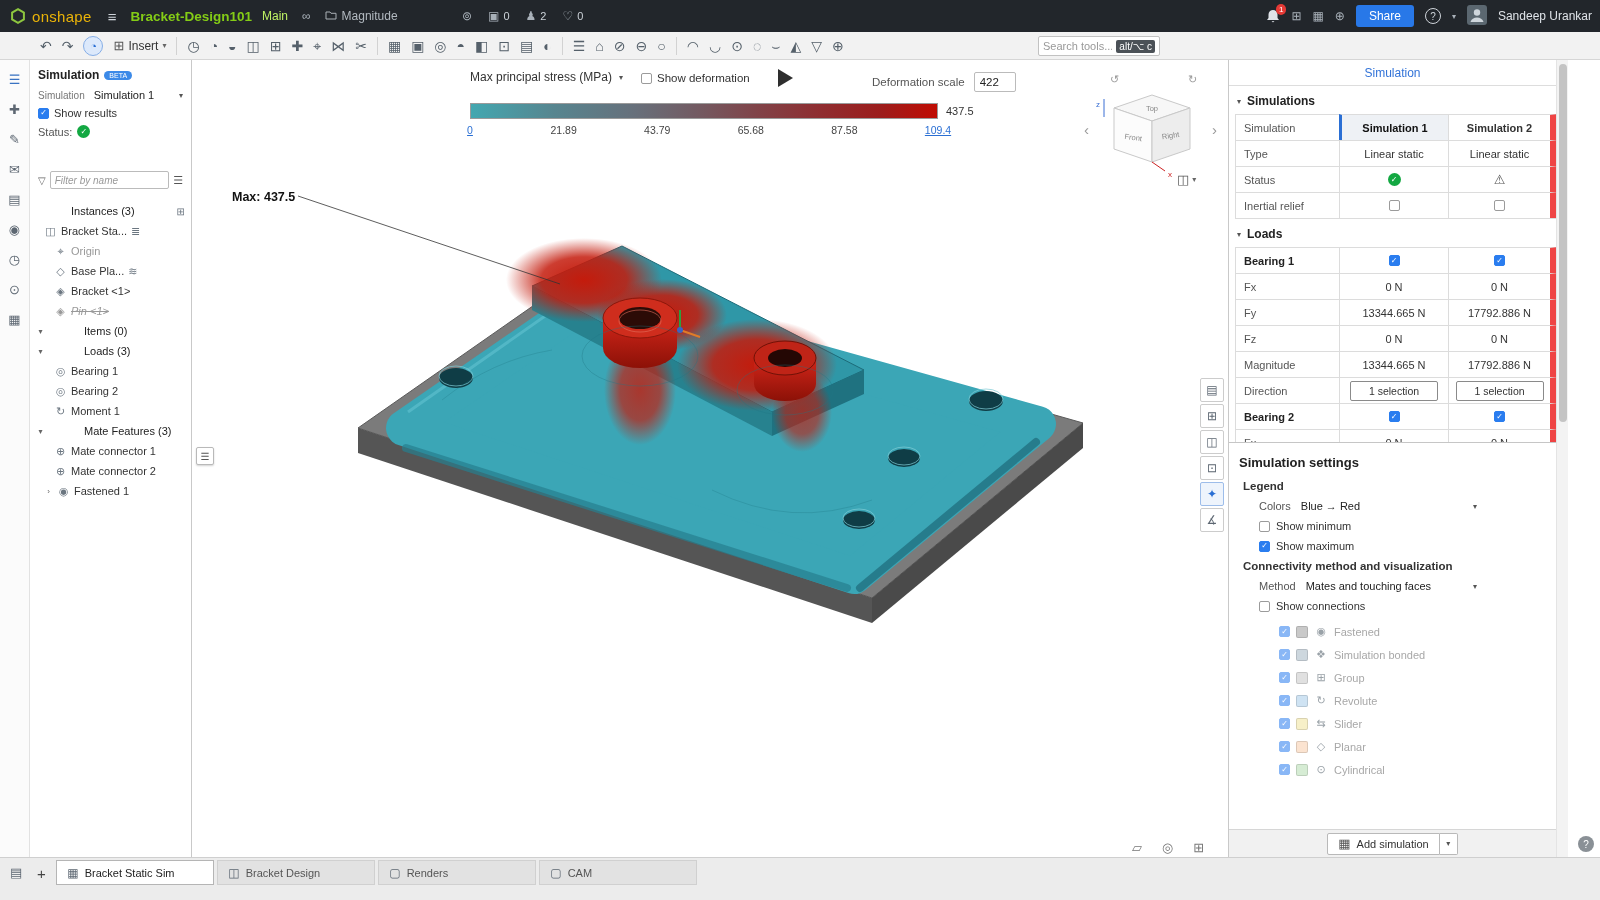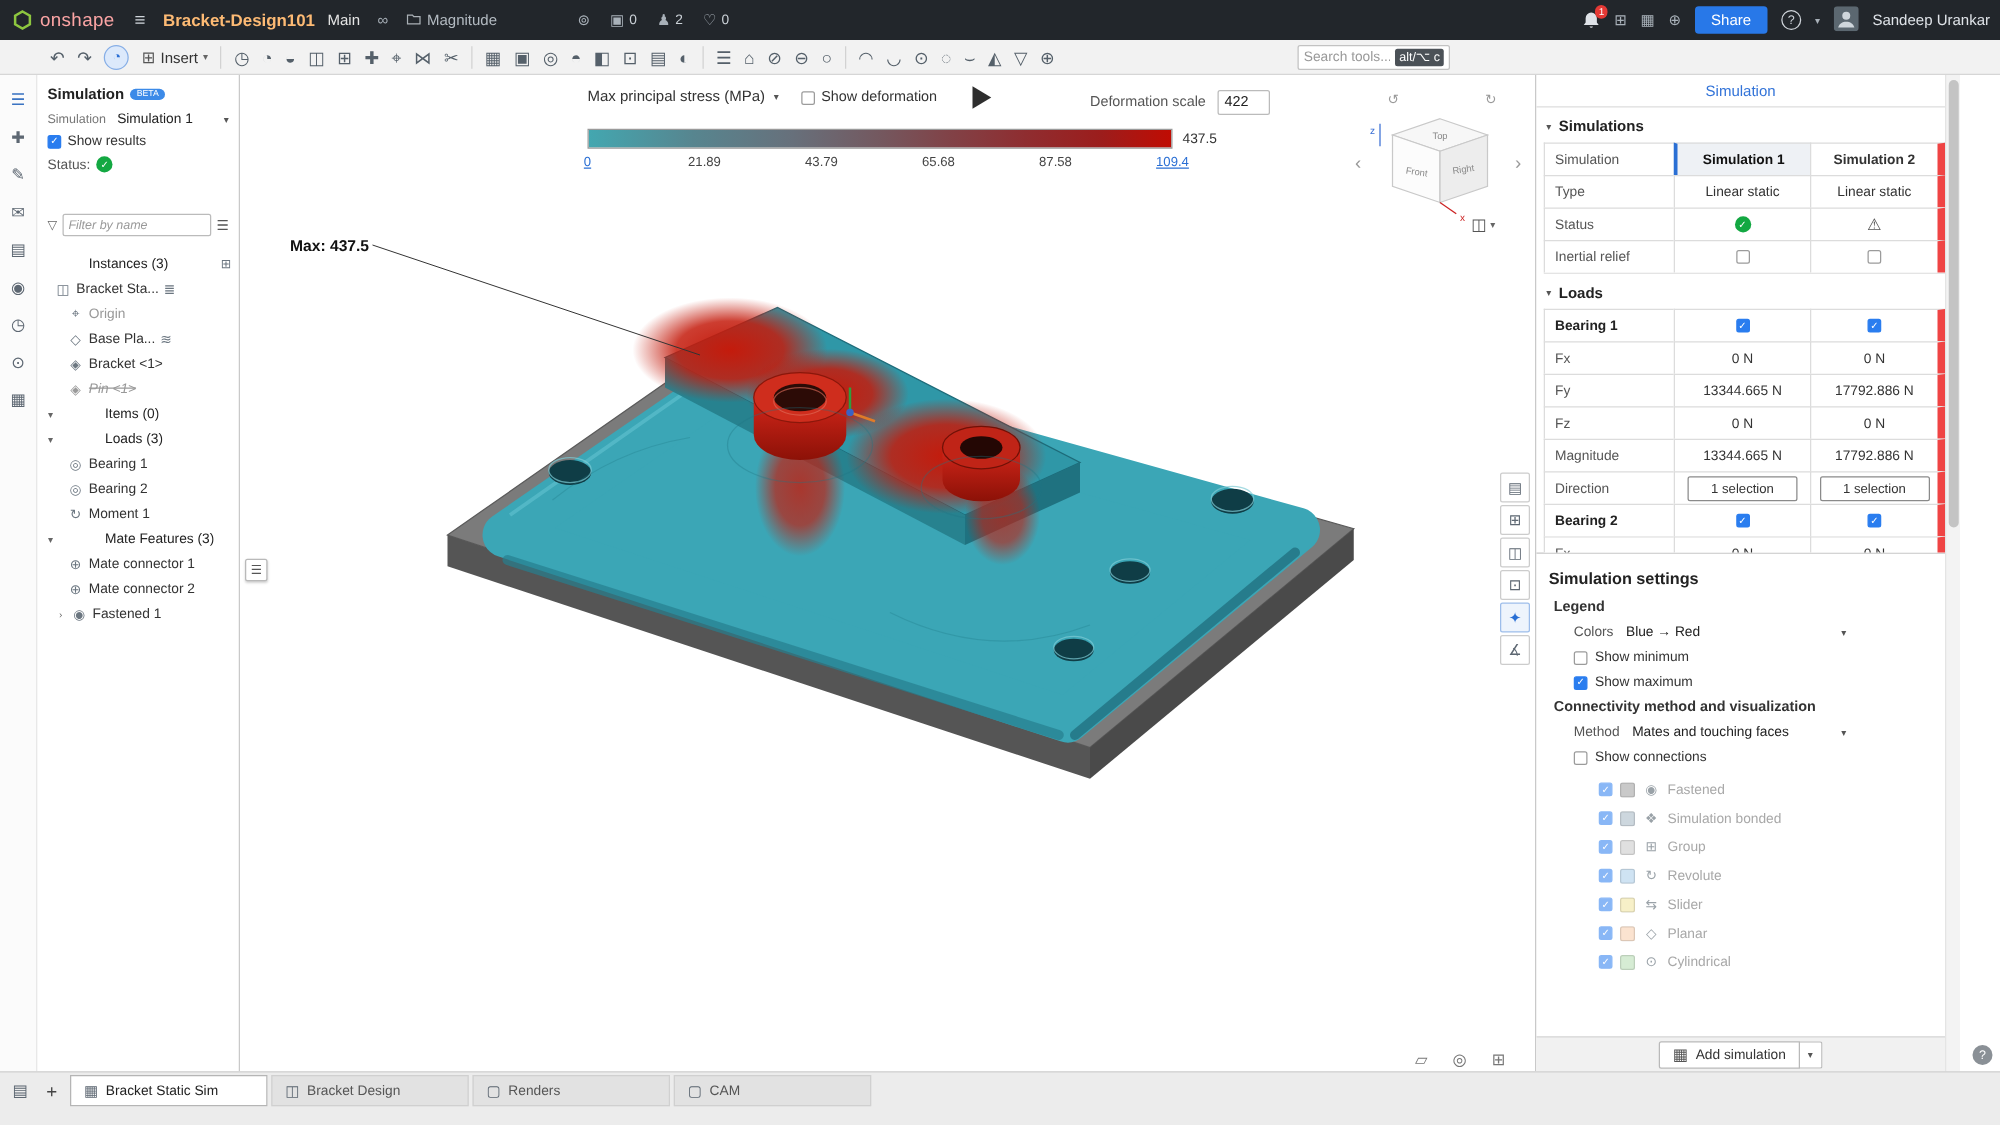--- a/index.html
+++ b/index.html
@@ -4,24 +4,24 @@
 <style>
   * { box-sizing: border-box; margin: 0; padding: 0; }
   html,body { width:1600px; height:900px; }
   body { font-family:"Liberation Sans", sans-serif; background:#fff; color:#333; font-size:12px; cursor:default; }
   .screen { position:relative; width:1600px; height:900px; background:#fff; overflow:hidden; }
 
   
   .topbar { position:absolute; top:0; left:0; width:1600px; height:32px; background:#22262b; display:flex; align-items:center; color:#dfe3e8; }
   .tb-left { display:flex; align-items:center; padding-left:10px; }
   .logo { display:flex; margin-right:6px; }
-  .brand { color:#fca5a5; font-size:15px; letter-spacing:.3px; }
+  .brand { color:#eab308; font-size:15px; letter-spacing:.3px; }
   .hamburger { color:#cfd4da; font-size:15px; margin-left:16px; }
-  .doc-title { color:#fdba74; font-weight:bold; font-size:13.5px; margin-left:14px; }
-  .ws { color:#e5e5e5; font-size:12px; margin-left:10px; }
+  .doc-title { color:#84cc16; font-weight:bold; font-size:13.5px; margin-left:14px; }
+  .ws { color:#bef264; font-size:12px; margin-left:10px; }
   .tb-ic { color:#a9b1b9; font-size:12px; margin-left:14px; }
   .proj { color:#b3bac1; font-size:12px; margin-left:5px; }
   .tb-stats { position:absolute; left:462px; top:0; height:32px; display:flex; gap:16px; align-items:center; }
   .stat { display:flex; gap:4px; align-items:center; color:#a9b1b9; font-size:12px; }
   .cnt { font-size:11px; color:#ccd2d8; }
   .tb-right { position:absolute; right:8px; top:0; height:32px; display:flex; align-items:center; gap:11px; }
   .bell-wrap { position:relative; display:flex; }
   .badge { position:absolute; top:-5px; right:-6px; background:#e53935; color:#fff; border-radius:7px; font-size:8px; padding:0 3px; line-height:11px; }
   .share-btn { background:#2878e8; color:#fff; border:none; border-radius:3px; font-size:12px; padding:4px 13px; }
   .help-circ { width:16px; height:16px; border-radius:50%; border:1.5px solid #cfd4da; color:#cfd4da; font-size:10px; display:flex; align-items:center; justify-content:center; }

